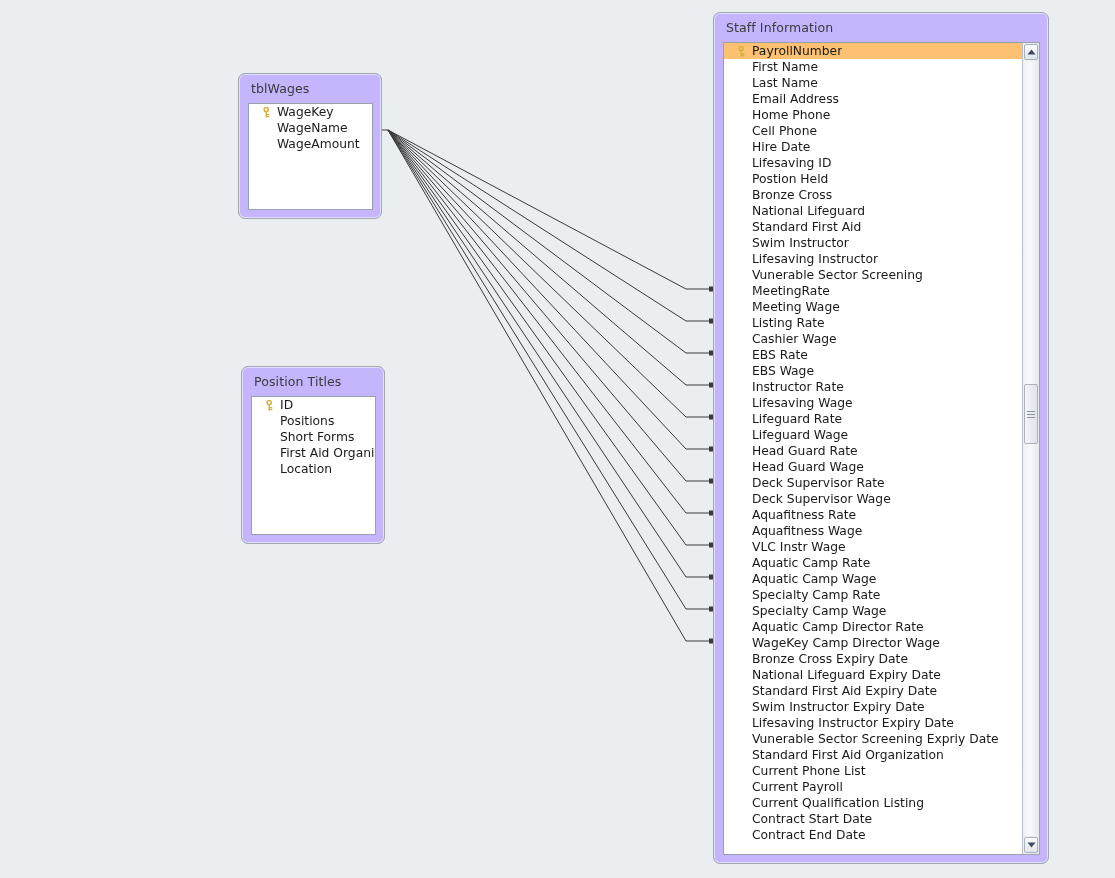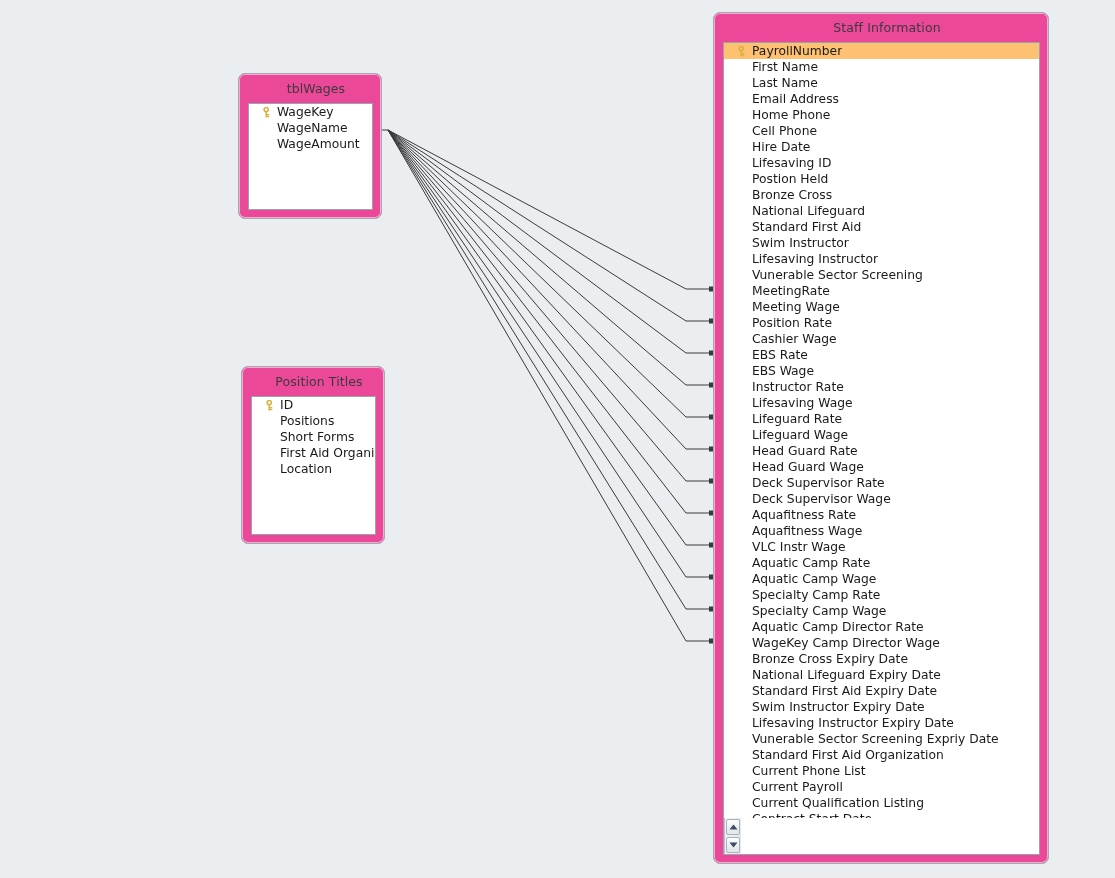--- a/index.html
+++ b/index.html
@@ -27,26 +27,25 @@
     position: absolute;
     left: 0; top: 0;
     width: 1115px;
     height: 878px;
     pointer-events: none;
   }
 
   
   .tbl-window {
     position: absolute;
-    background: #ec4899;
+    background: #c4b5fd;
     border: 1px solid #a0a8b0;
     border-radius: 7px;
     box-sizing: border-box;
     box-shadow: 0 0 0 1px rgba(255,255,255,0.55) inset;
-    text-align: center;
   }
   .tbl-title {
     font-size: 12.5px;
     color: #3b3b3b;
     padding: 7px 0 6px 12px;
     letter-spacing: 0.1px;
     white-space: nowrap;
     overflow: hidden;
   }
   .tbl-fieldbox {
@@ -121,21 +120,21 @@
     width: 336px;
     height: 852px;
   }
   #tbl-staff .tbl-fieldbox {
     position: absolute;
     left: 9px;
     top: 29px;
     right: 8px;
     bottom: 8px;
     display: flex;
-    flex-direction: column;
+    flex-direction: row;
   }
   #staff-field-list {
     flex: 1 1 auto;
     overflow: hidden;
     padding-top: 0px;
   }
   #staff-field-list .field-row {
     height: 16px;
   }
 
@@ -360,21 +359,21 @@
           <div class="field-row">
             <span class="field-key-slot"></span>
             <span class="field-label">MeetingRate</span>
           </div>
           <div class="field-row">
             <span class="field-key-slot"></span>
             <span class="field-label">Meeting Wage</span>
           </div>
           <div class="field-row">
             <span class="field-key-slot"></span>
-            <span class="field-label">Position Rate</span>
+            <span class="field-label">Listing Rate</span>
           </div>
           <div class="field-row">
             <span class="field-key-slot"></span>
             <span class="field-label">Cashier Wage</span>
           </div>
           <div class="field-row">
             <span class="field-key-slot"></span>
             <span class="field-label">EBS Rate</span>
           </div>
           <div class="field-row">

